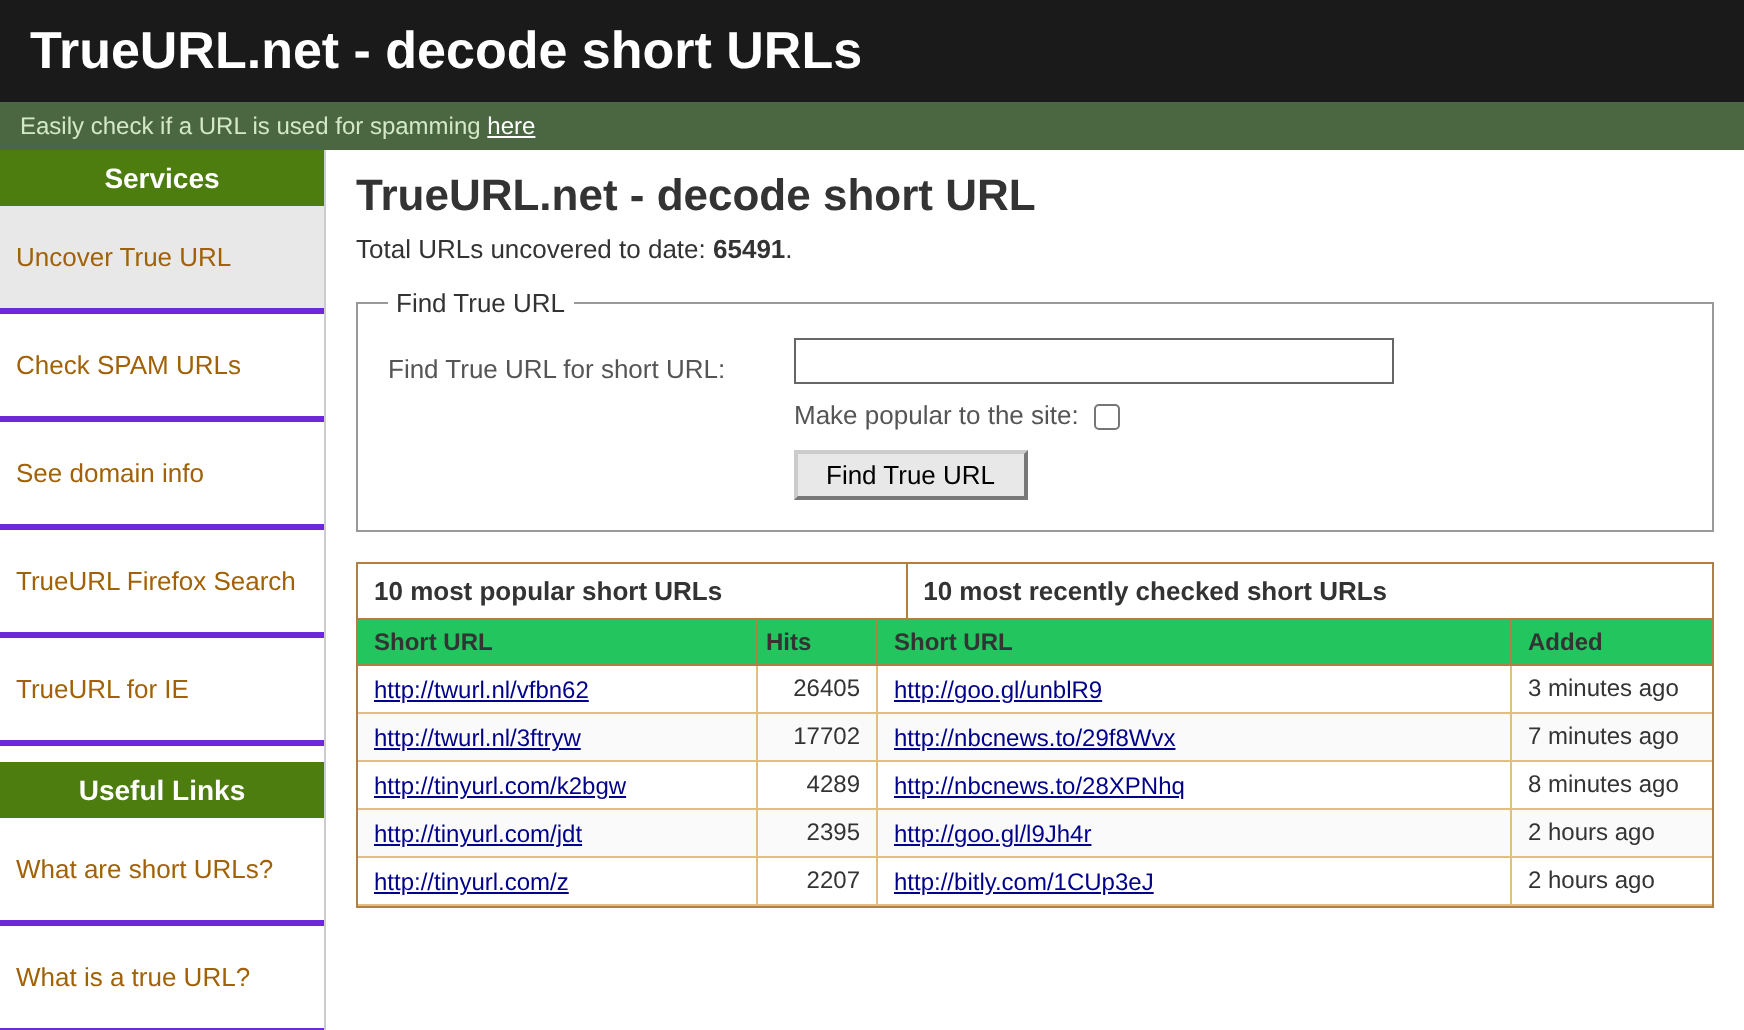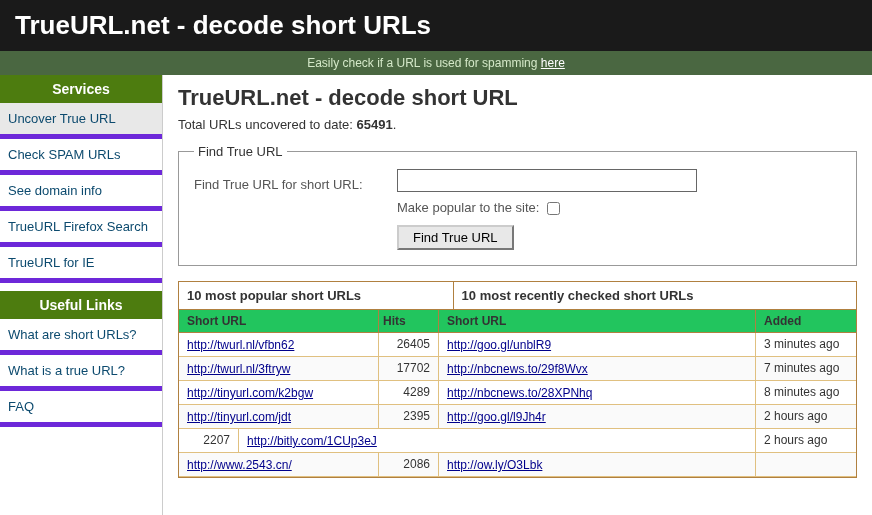--- a/index.html
+++ b/index.html
@@ -12,21 +12,21 @@
     }
     #header h1 {
       color: #fff;
       font-size: 26px;
       font-weight: bold;
     }
 
     
     #spam-bar {
       background: #4a6741;
-      text-align: center;
+      text-align: left;
       padding: 5px 10px;
       color: #d4e8c8;
       font-size: 12px;
     }
     #spam-bar a {
       color: #fff;
       text-decoration: underline;
     }
 
     
@@ -44,24 +44,24 @@
     .sidebar-section-header {
       background: #4d7c0f;
       color: #fff;
       font-weight: bold;
       font-size: 14px;
       padding: 6px 0;
       text-align: center;
     }
     .sidebar-item {
       display: block;
-      padding: 8px 8px;
-      color: #0c4a6e;
+      padding: 18px 8px;
+      color: #a16207;
       text-decoration: none;
-      border-bottom: 5px solid #6d28d9;
+      border-bottom: 3px solid #6d28d9;
       font-size: 13px;
       background: #fff;
       cursor: pointer;
     }
     .sidebar-item.active {
       background: #e8e8e8;
     }
 
     
     #main {
@@ -319,33 +319,26 @@
     <div class="cell-short-url-left">
       <a class="url-link" href="#">http://tinyurl.com/jdt</a>
     </div>
     <div class="cell-hits">2395</div>
     <div class="cell-short-url-right">
       <a class="url-link" href="#">http://goo.gl/l9Jh4r</a>
     </div>
     <div class="cell-added">2 hours ago</div>
   </div>
           <div class="table-data-row">
+    <div class="cell-short-url-left">
+      <a class="url-link" href="#">http://tinyurl.com/z</a>
+    </div>
     <div class="cell-hits">2207</div>
     <div class="cell-short-url-right">
       <a class="url-link" href="#">http://bitly.com/1CUp3eJ</a>
     </div>
     <div class="cell-added">2 hours ago</div>
   </div>
-          <div class="table-data-row">
-    <div class="cell-short-url-left">
-      <a class="url-link" href="#">http://www.2543.cn/</a>
-    </div>
-    <div class="cell-hits">2086</div>
-    <div class="cell-short-url-right">
-      <a class="url-link" href="#">http://ow.ly/O3Lbk</a>
-    </div>
-    <div class="cell-added"></div>
-  </div>
         </div>
     </div>
 
   </div>
 </div>
 
 </body></html>

